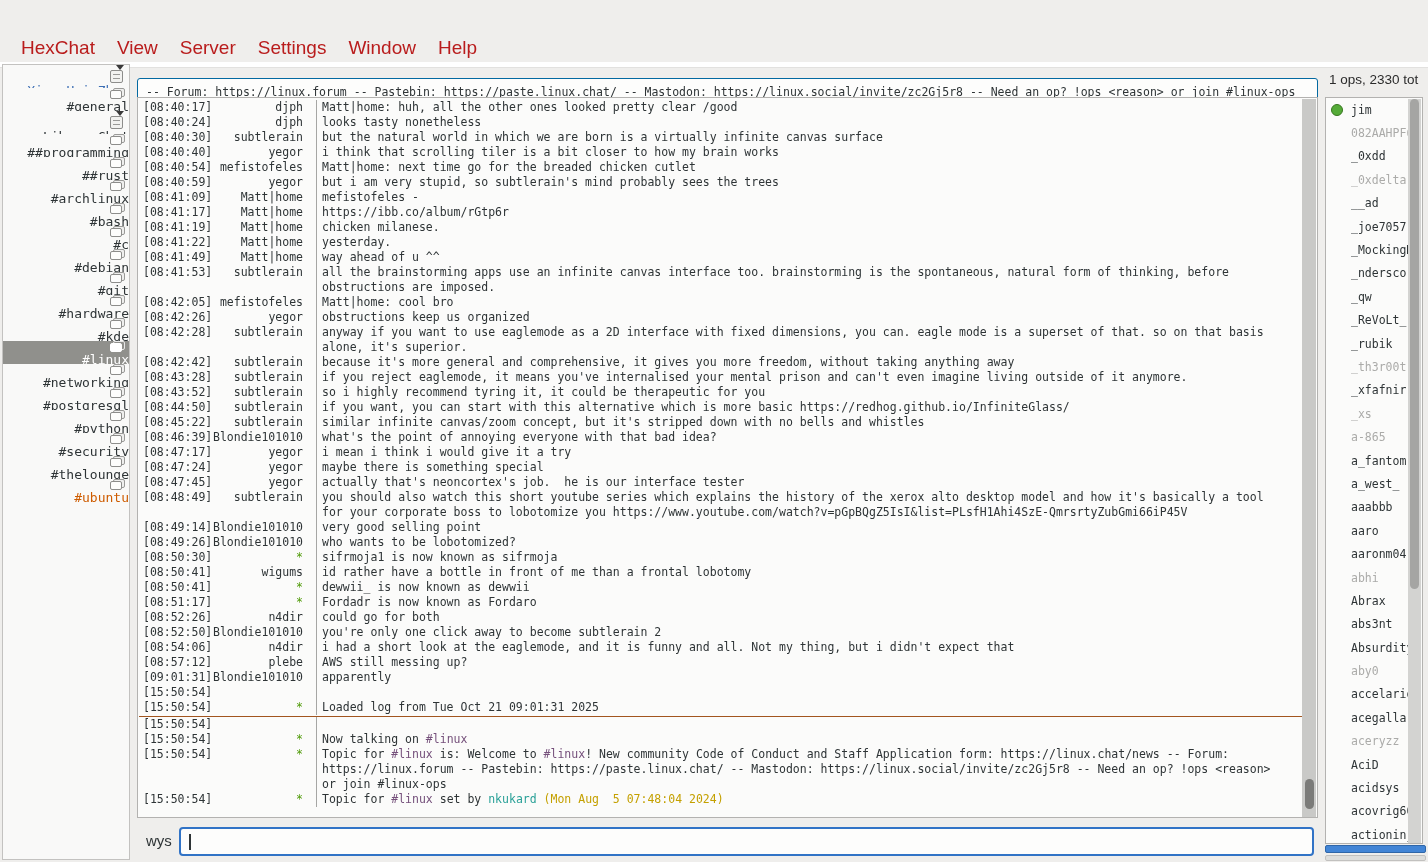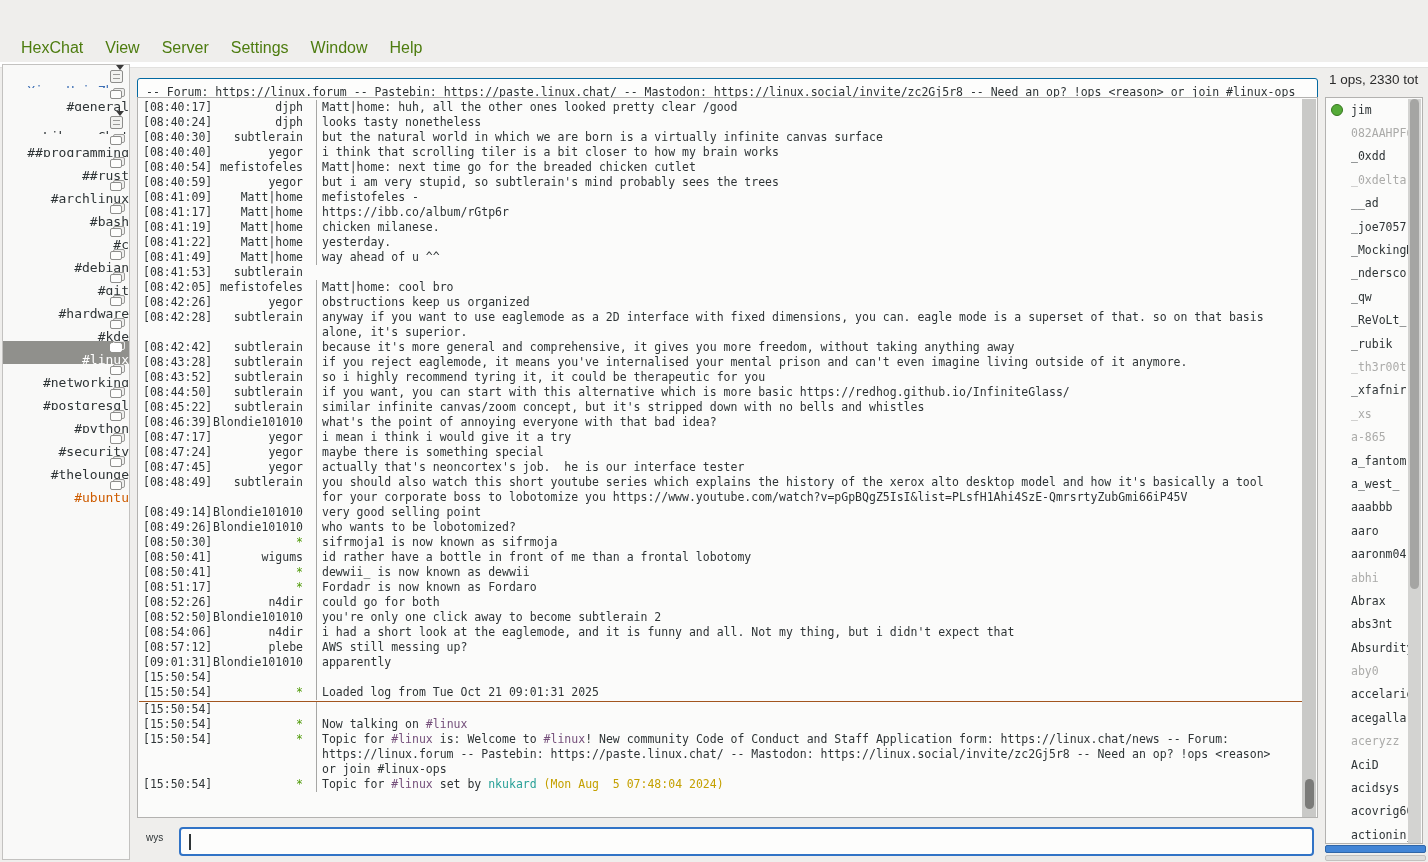--- a/index.html
+++ b/index.html
@@ -24,21 +24,21 @@
   .win-controls { position:absolute; right:8px; top:0; height:32px; display:flex; align-items:center; }
   .win-btn { width:46px; height:32px; display:flex; align-items:center; justify-content:center;
              font-size:17px; color:#2b2b2b; cursor:default; }
   .maxi-box { width:12px; height:12px; border:1.5px solid #2b2b2b; border-radius:1px; }
 
   
   .menubar {
     position:absolute; left:0; top:33px; width:1428px; height:29px;
     background:#efeeec; display:flex; align-items:center; padding-left:10px;
   }
-  .menu-item { padding:4px 11px; font-size:16px; color:#4d7c0f; }
+  .menu-item { padding:4px 11px; font-size:19px; color:#b91c1c; }
 
   
   .tree-panel {
     position:absolute; left:2px; top:64px; width:128px; height:796px;
     background:#f9f9f8; border:1px solid #c3c2c0; overflow:hidden;
   }
   .tree-row { height:23px; display:flex; align-items:flex-end; padding-left:4px;
               font-size:13px; white-space:nowrap; overflow:hidden;flex-direction:column; }
   .tree-row.selected { background:#90908c; color:#ffffff; }
   .expander { width:0; height:0; border-left:4.5px solid transparent; border-right:4.5px solid transparent;
@@ -80,21 +80,21 @@
   .star { color:#4e9a06; }
   .c-chan { color:#75507b; }
   .c-nick { color:#2aa198; }
   .c-date { color:#c4a000; }
   .marker { border-top:1px solid #a2551f; height:1px; margin:1px 0 0 0; }
   .chat-sb { position:absolute; right:1px; top:1px; width:14px; height:719px; background:#c9c9c7; }
   .chat-sb-thumb { position:absolute; left:2.5px; width:9px; top:680px; height:30px;
                    background:#7b7b79; border-radius:5px; }
 
   
-  .nick-label { position:absolute; left:146px; top:832px; font-size:10px; color:#2e3436; }
+  .nick-label { position:absolute; left:146px; top:832px; font-size:15px; color:#2e3436; }
   .entry {
     position:absolute; left:179px; top:827px; width:1135px; height:29px;
     background:#fdfdfc; border:2px solid #3173c6; border-radius:4px;
   }
   .caret { position:absolute; left:8px; top:5px; width:1.5px; height:16px; background:#2e3436; }
 
   
   .ul-header { position:absolute; left:1329px; top:66px; height:27px; display:flex; align-items:center;
                font-size:13.5px; color:#2b2b2b; white-space:nowrap; }
   .userbox {
@@ -292,20 +292,21 @@
         <span class="mtext"><span>yesterday.</span></span>
       </div>
       <div class="mrow">
         <span class="mtime">[08:41:49]</span>
         <span class="mnick">Matt|home</span>
         <span class="mtext"><span>way ahead of u ^^</span></span>
       </div>
       <div class="mrow">
         <span class="mtime">[08:41:53]</span>
         <span class="mnick">subtlerain</span>
+        <span class="mtext"><span>all the brainstorming apps use an infinite canvas interface too. brainstorming is the spontaneous, natural form of thinking, before obstructions are imposed.</span></span>
       </div>
       <div class="mrow">
         <span class="mtime">[08:42:05]</span>
         <span class="mnick">mefistofeles</span>
         <span class="mtext"><span>Matt|home: cool bro</span></span>
       </div>
       <div class="mrow">
         <span class="mtime">[08:42:26]</span>
         <span class="mnick">yegor</span>
         <span class="mtext"><span>obstructions keep us organized</span></span>

